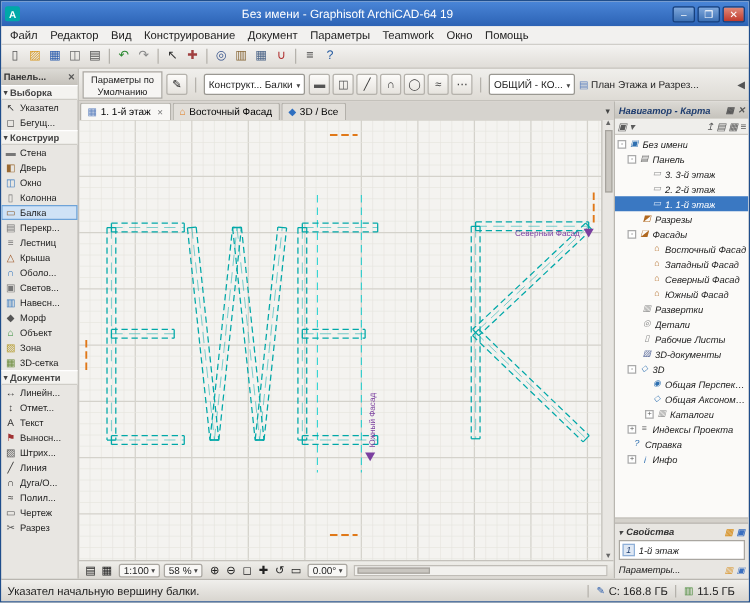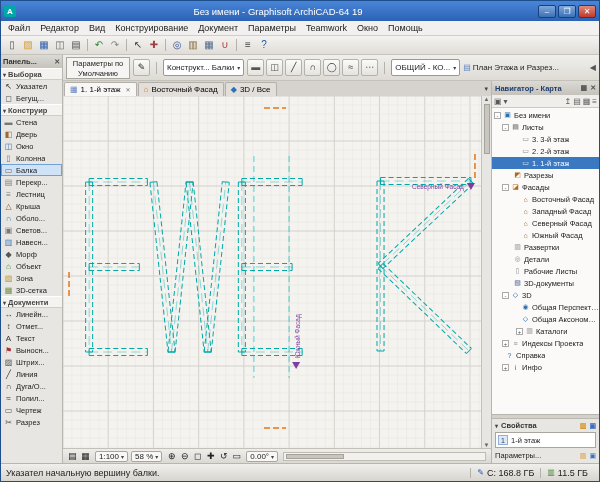--- a/index.html
+++ b/index.html
@@ -69,21 +69,21 @@
   .vsp{flex:1;}
   .bottombar{height:15px;flex:none;background:linear-gradient(#efeeea,#dcd9d3);border-top:1px solid #c4c1bb;
     display:flex;align-items:center;gap:3px;padding:0 3px;font-size:8px;color:#222;}
   .bb-icon{font-size:9px;width:13px;text-align:center;}
   .bb-select{border:1px solid #a9a6a0;background:#f8f7f5;padding:0 3px;height:11px;display:inline-flex;
     align-items:center;gap:2px;border-radius:2px;white-space:nowrap;}
   .hscroll{flex:1;height:9px;background:#f2f1ee;border:1px solid #c0bdb7;position:relative;margin:0 2px;}
   .hthumb{position:absolute;left:2px;top:1px;width:58px;height:5px;background:#c9c6c0;border:1px solid #a6a39d;}
   
   .navigator{width:108px;flex:none;border-left:1px solid #b9b6b0;background:#e8e6e2;display:flex;
-    flex-direction:column;font-size:7.5px;color:#222;overflow:hidden;}
+    flex-direction:column;font-size:7.5px;color:#222;overflow:hidden;font-style:italic;}
   .nav-header{height:14px;flex:none;background:linear-gradient(#dcdad5,#c5c2bb);display:flex;align-items:center;
     padding:0 3px;font-weight:bold;color:#1d3c6e;gap:3px;}
   .nav-header .sp{flex:1;}
   .nav-hicon{font-size:7px;color:#555;}
   .nav-iconrow{height:13px;flex:none;background:#efeeeb;border-bottom:1px solid #ccc9c3;display:flex;
     align-items:center;padding:0 2px;gap:2px;}
   .nav-tbicon{font-size:8px;color:#5a5a5a;}
   .nav-sp{flex:1;}
   .nav-tree{flex:1;background:#fbfaf8;overflow:hidden;padding-top:1px;}
   .tree-item{height:12px;display:flex;align-items:center;gap:2px;white-space:nowrap;cursor:default;}
@@ -576,21 +576,21 @@
             </div>
           <div class="nav-tree" id="navtree">
               <div class="tree-item" style="padding-left: 2px;">
                 <span class="exp">-</span>
                 <span class="tree-icon" style="color: rgb(46, 111, 176);">▣</span>
                 <span class="tree-label">Без имени</span>
               </div>
               <div class="tree-item" style="padding-left: 10px;">
                 <span class="exp">-</span>
                 <span class="tree-icon" style="color: rgb(102, 102, 102);">▤</span>
-                <span class="tree-label">Листы</span>
+                <span class="tree-label">Панель</span>
               </div>
               <div class="tree-item" style="padding-left: 18px;">
                 <span class="noexp"></span>
                 <span class="tree-icon" style="color: rgb(136, 136, 136);">▭</span>
                 <span class="tree-label">3. 3-й этаж</span>
               </div>
               <div class="tree-item" style="padding-left: 18px;">
                 <span class="noexp"></span>
                 <span class="tree-icon" style="color: rgb(136, 136, 136);">▭</span>
                 <span class="tree-label">2. 2-й этаж</span>

